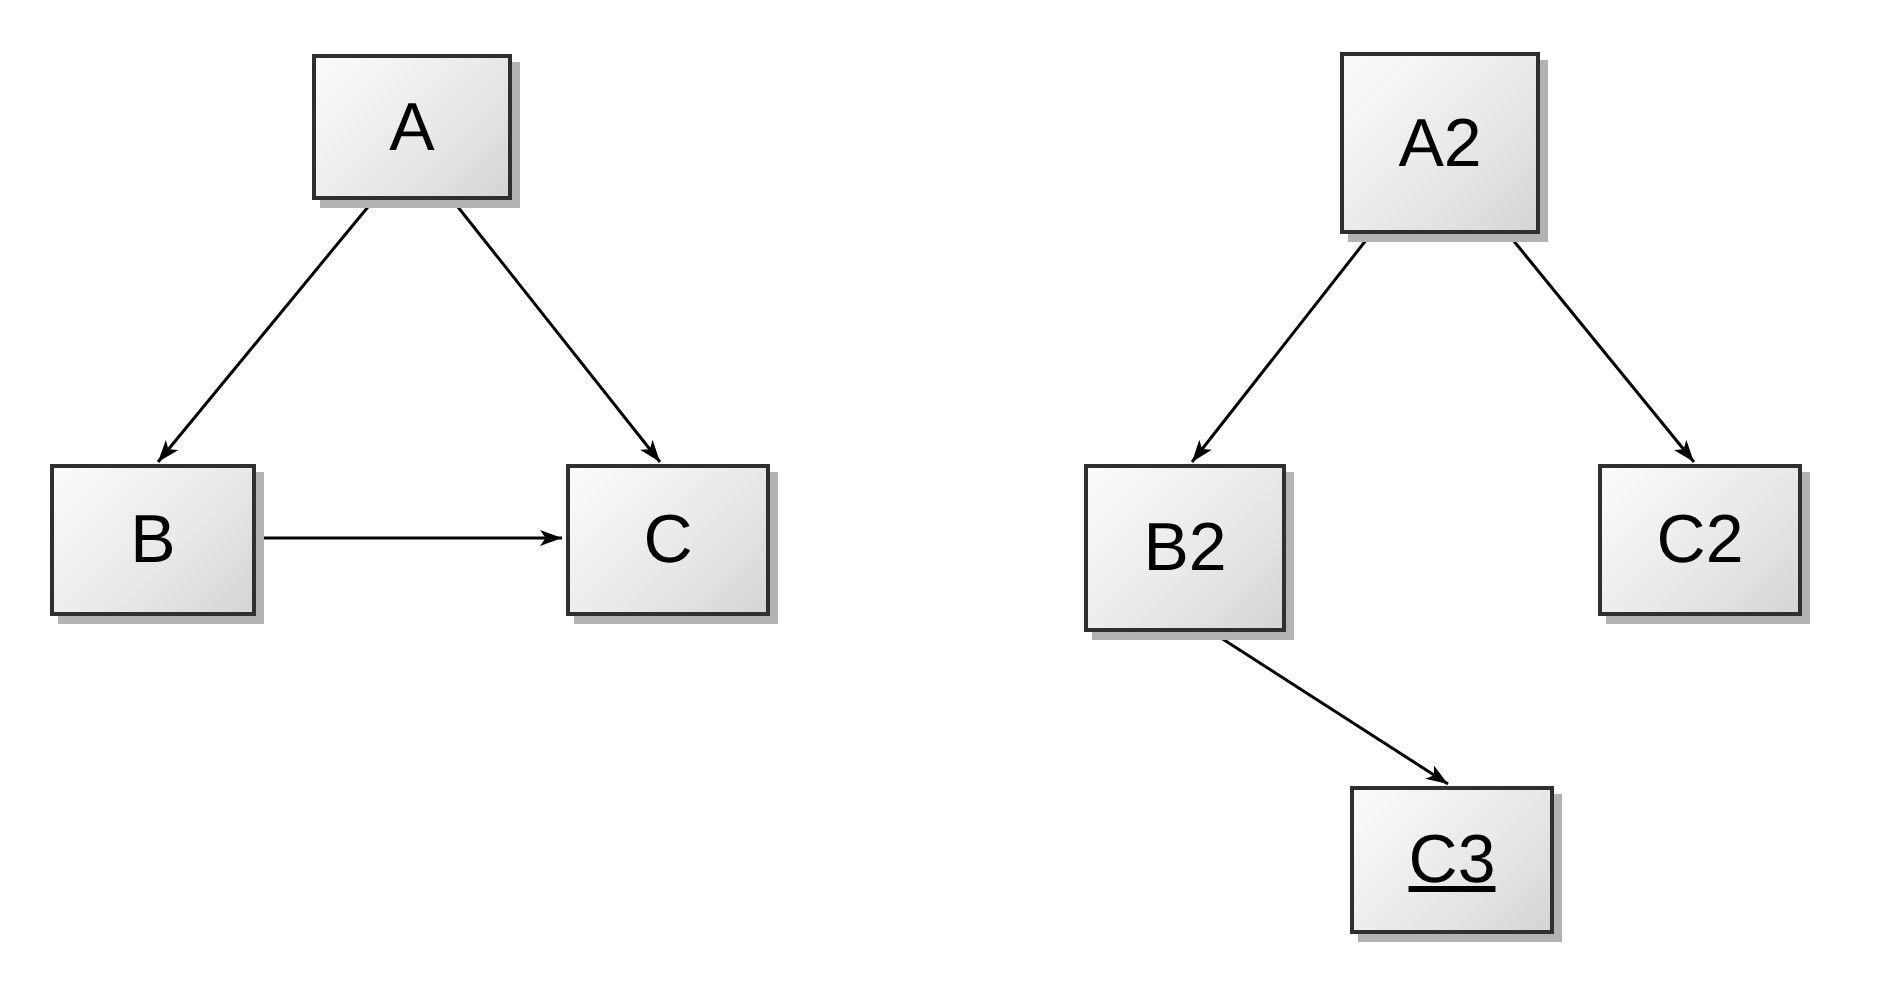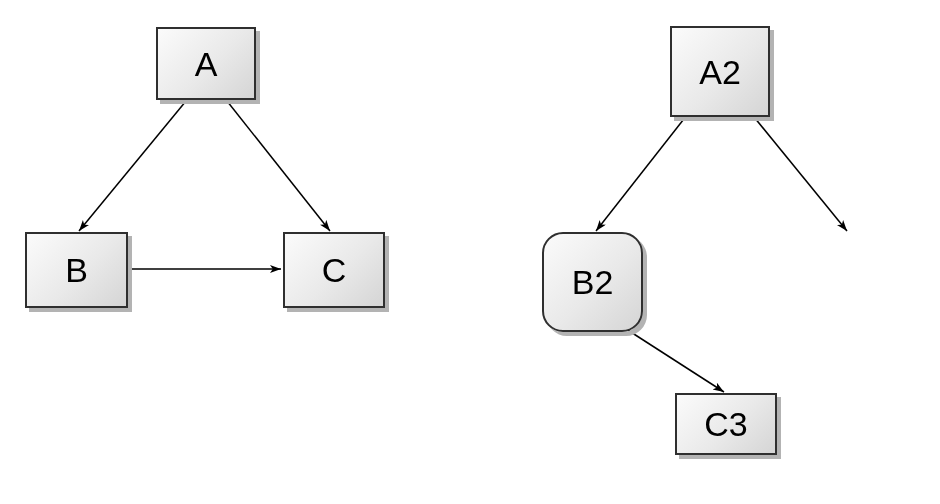--- a/index.html
+++ b/index.html
@@ -77,20 +77,23 @@
         <span class="node-label">B</span>
       </div>
       <div class="node" style="left: 283px; top: 232px; width: 102px; height: 76px;">
         <span class="node-label">C</span>
       </div>
     </div>
     <div class="graph-group">
       <div class="node" style="left: 670px; top: 26px; width: 100px; height: 91px;">
         <span class="node-label">A2</span>
       </div>
-      <div class="node" style="left: 542px; top: 232px; width: 101px; height: 100px; border-radius: 21px;">
+      <div class="node" style="left: 542px; top: 232px; width: 101px; height: 84px;">
         <span class="node-label">B2</span>
       </div>
-      <div class="node" style="left: 675px; top: 393px; width: 102px; height: 62px;">
+      <div class="node" style="left: 799px; top: 232px; width: 102px; height: 76px;">
+        <span class="node-label">C2</span>
+      </div>
+      <div class="node" style="left: 675px; top: 393px; width: 102px; height: 74px; text-decoration: underline;">
         <span class="node-label">C3</span>
       </div>
     </div>
   </div>
 
 </body></html>

